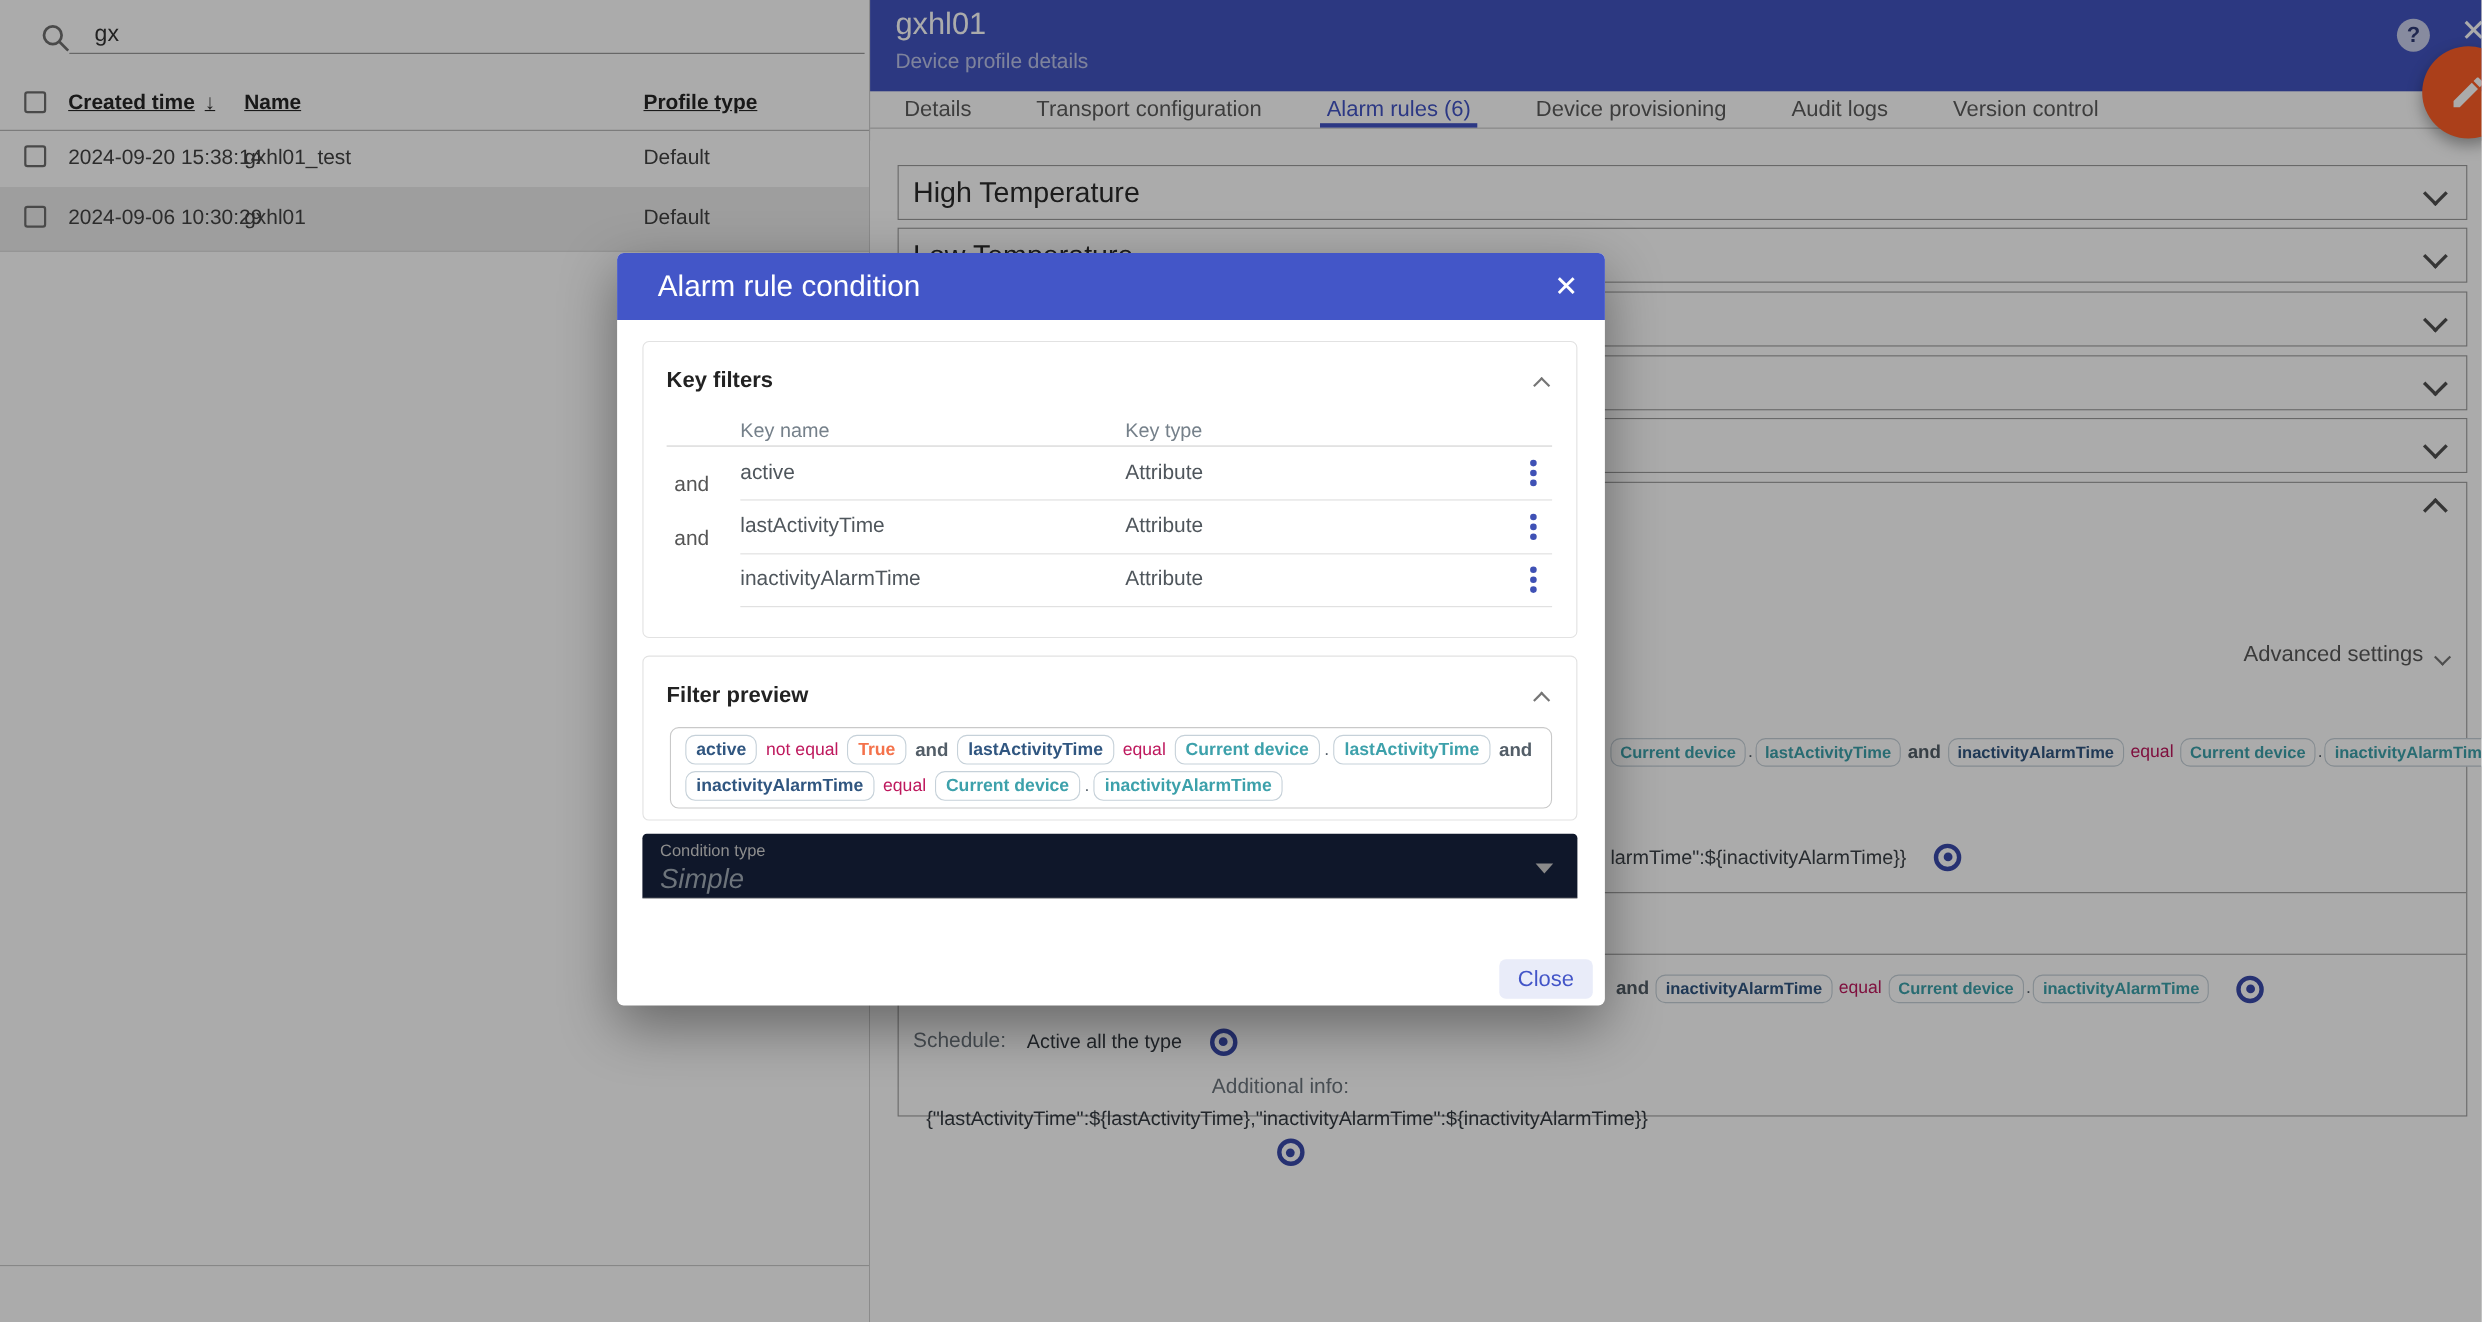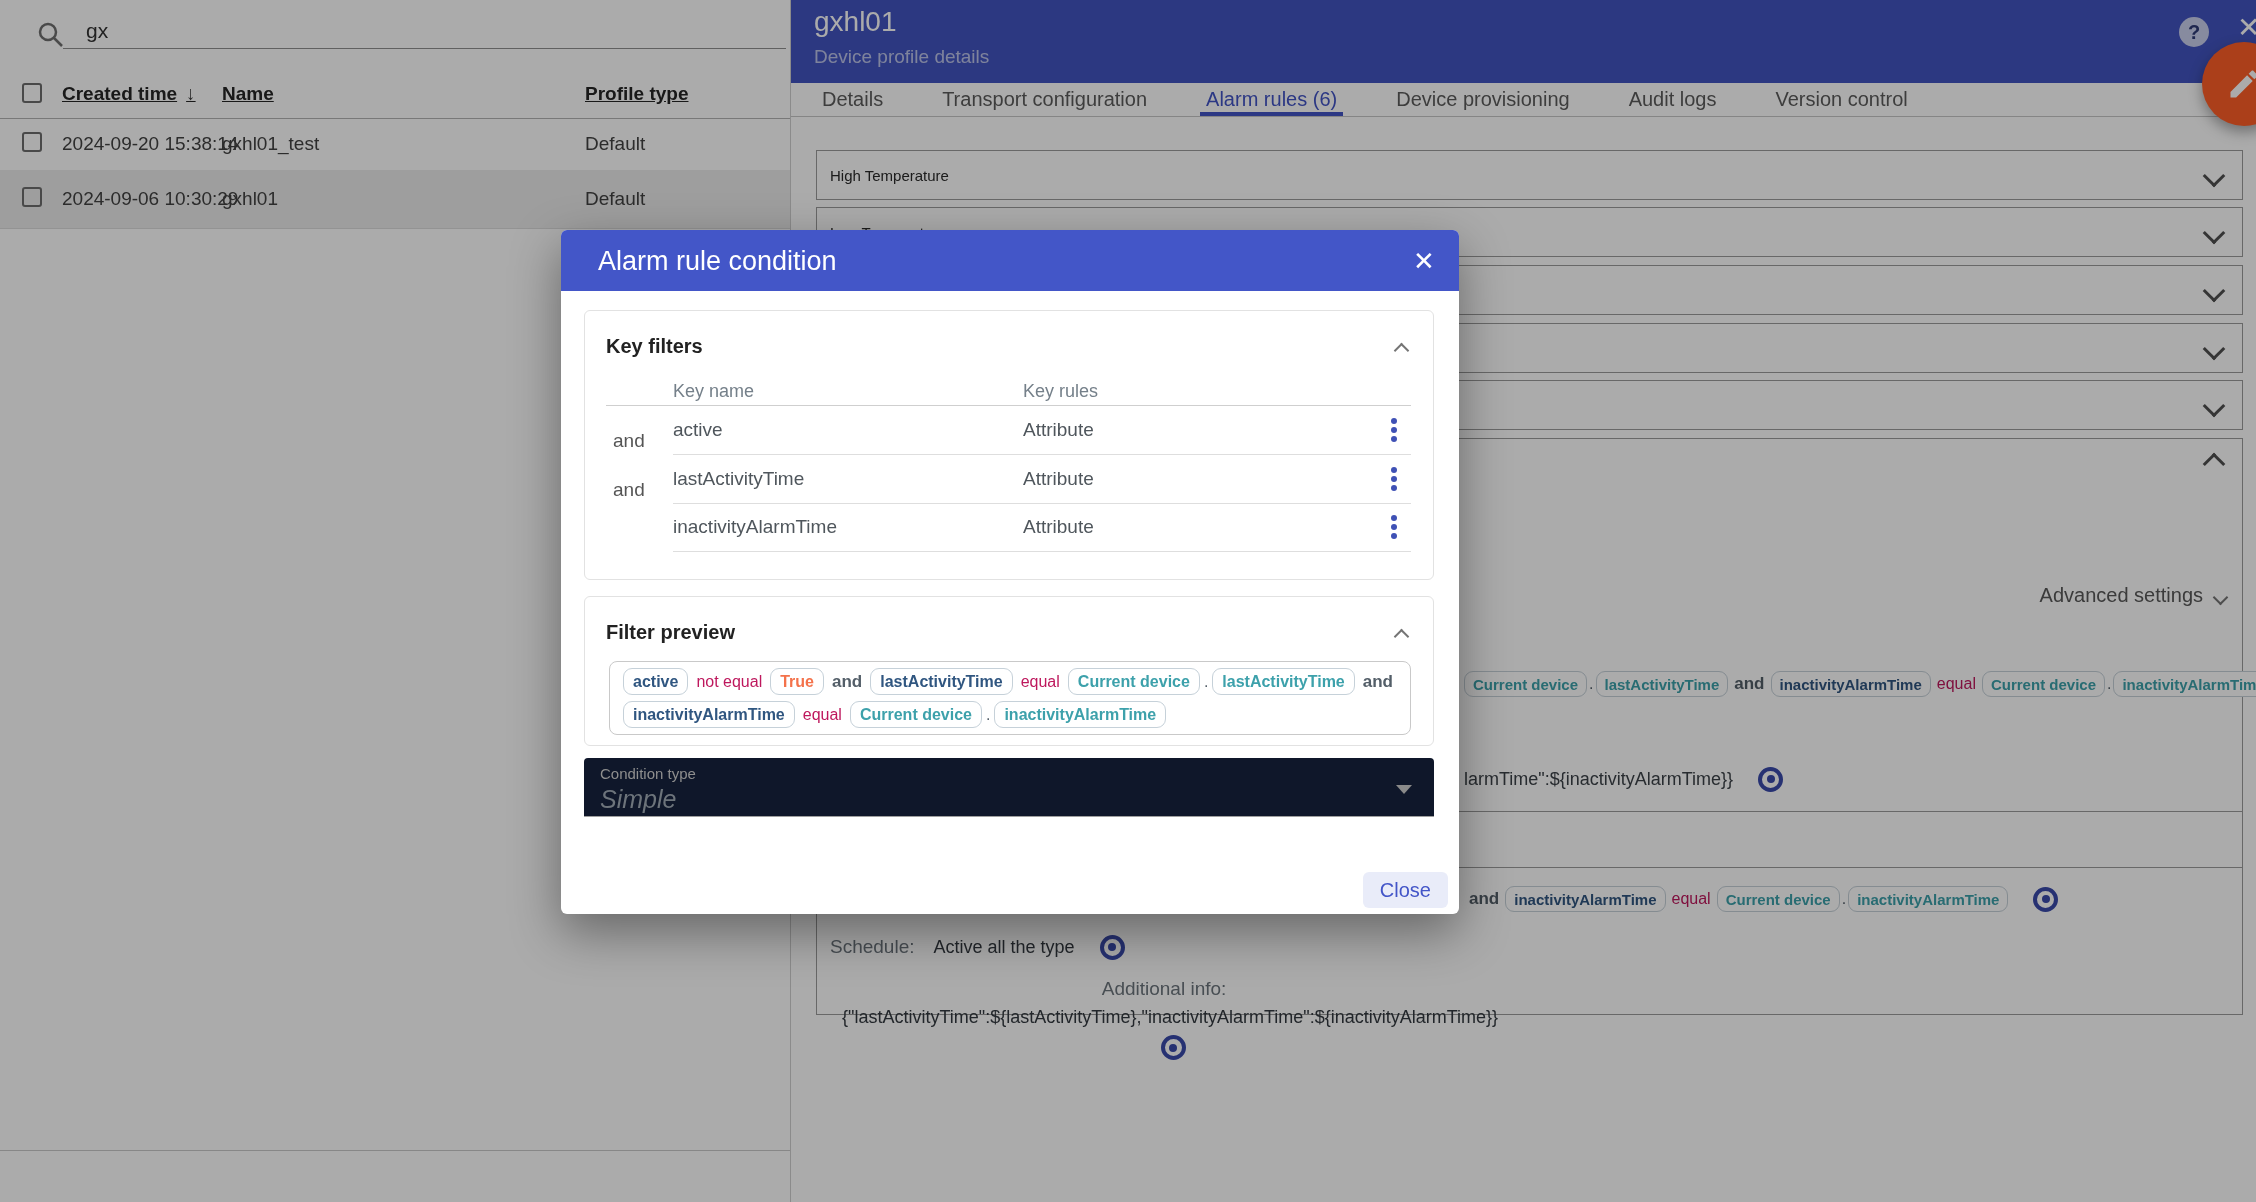--- a/index.html
+++ b/index.html
@@ -32,21 +32,21 @@
   .header-x{position:absolute;left:1446px;top:13px;color:#fff;font-size:28px;line-height:30px;}
   .tabs{position:absolute;left:0;top:83px;width:100%;height:34px;border-bottom:1px solid #c6c6c6;
         display:flex;align-items:stretch;padding-left:25px;gap:47px;box-sizing:border-box;}
   .tab{display:flex;align-items:center;padding:4px 6px 0 6px;font-size:20px;color:#5c5c5c;
        border-bottom:4px solid transparent;white-space:nowrap;}
   .tab.active{color:#4254c5;border-bottom-color:#4254c5;}
   .rp-content{position:absolute;left:0;top:128px;right:0;bottom:0;background:#fff;}
   .rule{position:absolute;left:25px;width:1427px;background:#fff;border:1px solid #9c9c9c;box-sizing:border-box;}
   .rule.collapsed{height:50px;}
   .rule-title{position:absolute;left:13px;top:0;height:48px;display:flex;align-items:center;
-              font-size:15px;font-weight:500;color:#2b2b2b;text-align:center;}
+              font-size:26px;font-weight:500;color:#2b2b2b;text-align:center;}
   .rule-chev{position:absolute;right:20px;top:17px;}
   .rule.expanded{top:310px;height:577px;}
   .adv{position:absolute;right:16px;top:142px;height:28px;display:flex;align-items:center;gap:12px;
        font-size:20px;color:#585858;}
   .hdiv{position:absolute;left:0;right:0;border-top:1px solid #9c9c9c;}
   .bg-line{position:absolute;height:32px;display:flex;align-items:center;gap:7px;white-space:nowrap;}
   .frag-text{font-size:18px;color:#3c4248;}
   .meta-label{font-size:19px;color:#6c757d;}
   .meta-value{font-size:18px;color:#343a40;margin-left:12px;}
   .bg-eye{margin-left:18px;}
@@ -259,21 +259,21 @@
   <div class="modal">
     <div class="m-head">
       <span class="m-title">Alarm rule condition</span>
       <span class="m-x">✕</span>
     </div>
 
     <div class="card card1">
       <span class="card-title">Key filters</span>
       <span class="card-chev chev up small gray"></span>
       <span class="kf-hlabel kf-l1">Key name</span>
-      <span class="kf-hlabel kf-l2">Key rules</span>
+      <span class="kf-hlabel kf-l2">Key type</span>
       <div class="kf-hdiv"></div>
       <div id="kf-rows">
           <div class="kf-row" style="top: 95px;">
             <span class="kf-key">active</span>
             <span class="kf-type">Attribute</span>
             <span class="kf-dots dots"></span>
           </div>
           <div class="kf-row" style="top: 143.5px;">
             <span class="kf-key">lastActivityTime</span>
             <span class="kf-type">Attribute</span>

